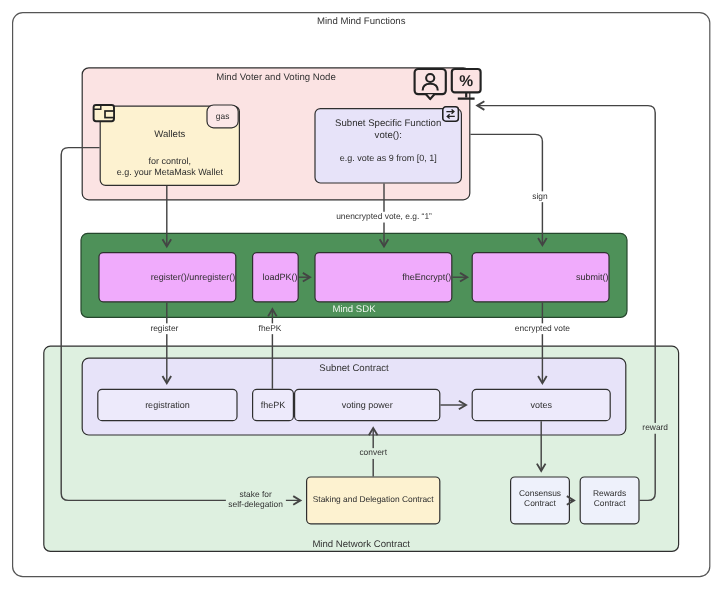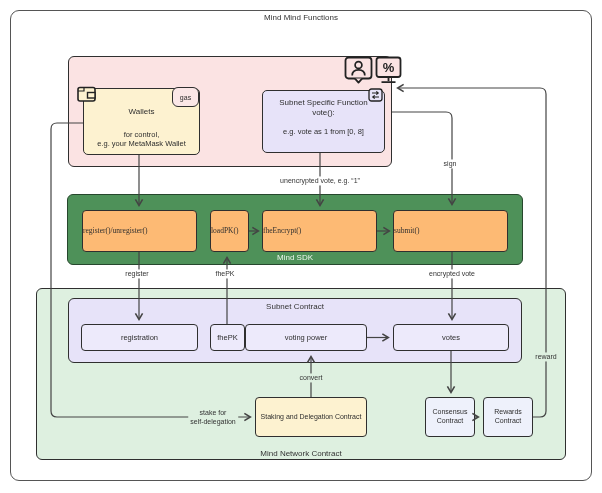--- a/index.html
+++ b/index.html
@@ -11,59 +11,60 @@
   .rounded{border-radius:6px;}
   .node-label{font-size:7.5px;line-height:1.25;text-align:center;white-space:pre-line;}
   .group-title{position:absolute;left:0;right:0;text-align:center;font-size:8px;color:#333;}
   .outer{left:10px;top:10px;width:582px;height:471px;border:1.5px solid #555;border-radius:9px;background:#fff;}
   .voter{left:68px;top:56px;width:324px;height:111px;background:#fbe3e3;}
   .wallets{left:83px;top:88px;width:117px;height:67px;background:#fdf2d0;border-radius:5px;}
   .subnetfn{left:262px;top:90px;width:123px;height:63px;background:#e7e3f9;border-radius:5px;}
   .gas-badge{left:172px;top:87px;width:27px;height:20px;background:#fbe7e7;border-radius:6px;
     display:flex;align-items:center;justify-content:center;font-size:7px;}
   .sdk{left:67px;top:194px;width:456px;height:71px;background:#4e9159;border:1.5px solid #26472d;}
-  .sdk-node{top:210px;height:42px;background:#fdba74;border-radius:4px;display:flex;align-items:center;justify-content:flex-start;font-family:Liberation Serif, serif;}
+  .sdk-node{top:210px;height:42px;background:#f0abfc;border-radius:4px;display:flex;align-items:center;justify-content:flex-end;}
   .network{left:36px;top:288px;width:530px;height:172px;background:#def0e0;}
   .subnetc{left:68px;top:298px;width:454px;height:65px;background:#e7e3f9;}
   .sc-node{top:324px;height:27px;background:#edeafb;border-radius:4px;display:flex;align-items:center;justify-content:center;}
   .contract-node{top:397px;height:40px;border-radius:4px;display:flex;align-items:center;justify-content:center;}
   .edge-label{position:absolute;transform:translate(-50%,-50%);font-size:7px;line-height:1.3;
     text-align:center;white-space:pre-line;background:#fff;padding:0 2px;color:#333;}
   .on-green{background:#def0e0;}
   .icon{position:absolute;}
   svg.wires{position:absolute;left:0;top:0;pointer-events:none;}
 </style>
 </head>
 <body>
 
 <div class="canvas">
 
   <div class="box outer"></div>
   <div class="group-title" style="top:13px;">Mind Mind Functions</div>
 
   <div class="box rounded voter"></div>
+  <div class="group-title" style="top:60px;left:68px;right:210px;">Mind Voter and Voting Node</div>
 
   <div class="box wallets">
     <div class="node-label" style="margin-top:18px;font-size:8px;">Wallets</div>
     <div class="node-label" style="margin-top:13px;">for control,
 e.g. your MetaMask Wallet</div>
   </div>
   <div class="box gas-badge" style="position: absolute; left: 172px; top: 87px;">
     <span>gas</span>
   </div>
   <svg class="icon" style="left:76px;top:83px" width="22" height="22" viewBox="0 0 22 22">
     <rect x="2" y="4.5" width="17" height="13.5" rx="2" fill="#fdf2d0" stroke="#222" stroke-width="1.6"></rect>
     <rect x="11.5" y="9.5" width="7.5" height="5.5" fill="#fdf2d0" stroke="#222" stroke-width="1.4"></rect>
     <path d="M2,8 L8,8 L8,4.5" fill="none" stroke="#222" stroke-width="1.2"></path>
   </svg>
 
   <div class="box subnetfn">
     <div class="node-label" style="margin-top:7px;font-size:8px;">Subnet Specific Function
 vote():</div>
-    <div class="node-label" style="margin-top:9px;">e.g. vote as 1 from [0, 8]</div>
+    <div class="node-label" style="margin-top:9px;">e.g. vote as 9 from [0, 1]</div>
   </div>
   <svg class="icon" style="left:368px;top:88px" width="15" height="14" viewBox="0 0 15 14">
     <rect x="1" y="1" width="13" height="12" rx="2.5" fill="#e7e3f9" stroke="#222" stroke-width="1.3"></rect>
     <path d="M4,5 H10 M8.3,3.3 L10.3,5 L8.3,6.7" fill="none" stroke="#222" stroke-width="1.1"></path>
     <path d="M11,9 H5 M6.7,7.3 L4.7,9 L6.7,10.7" fill="none" stroke="#222" stroke-width="1.1"></path>
   </svg>
 
   <svg class="icon" style="left:344px;top:56px" width="29" height="29" viewBox="0 0 29 29">
     <rect x="1.5" y="1.5" width="26" height="21" rx="3" fill="#fbe3e3" stroke="#222" stroke-width="1.8"></rect>
     <path d="M11,22.6 L14.5,26.6 L18,22.6" fill="#fbe3e3" stroke="#222" stroke-width="1.8" stroke-linejoin="round"></path>

